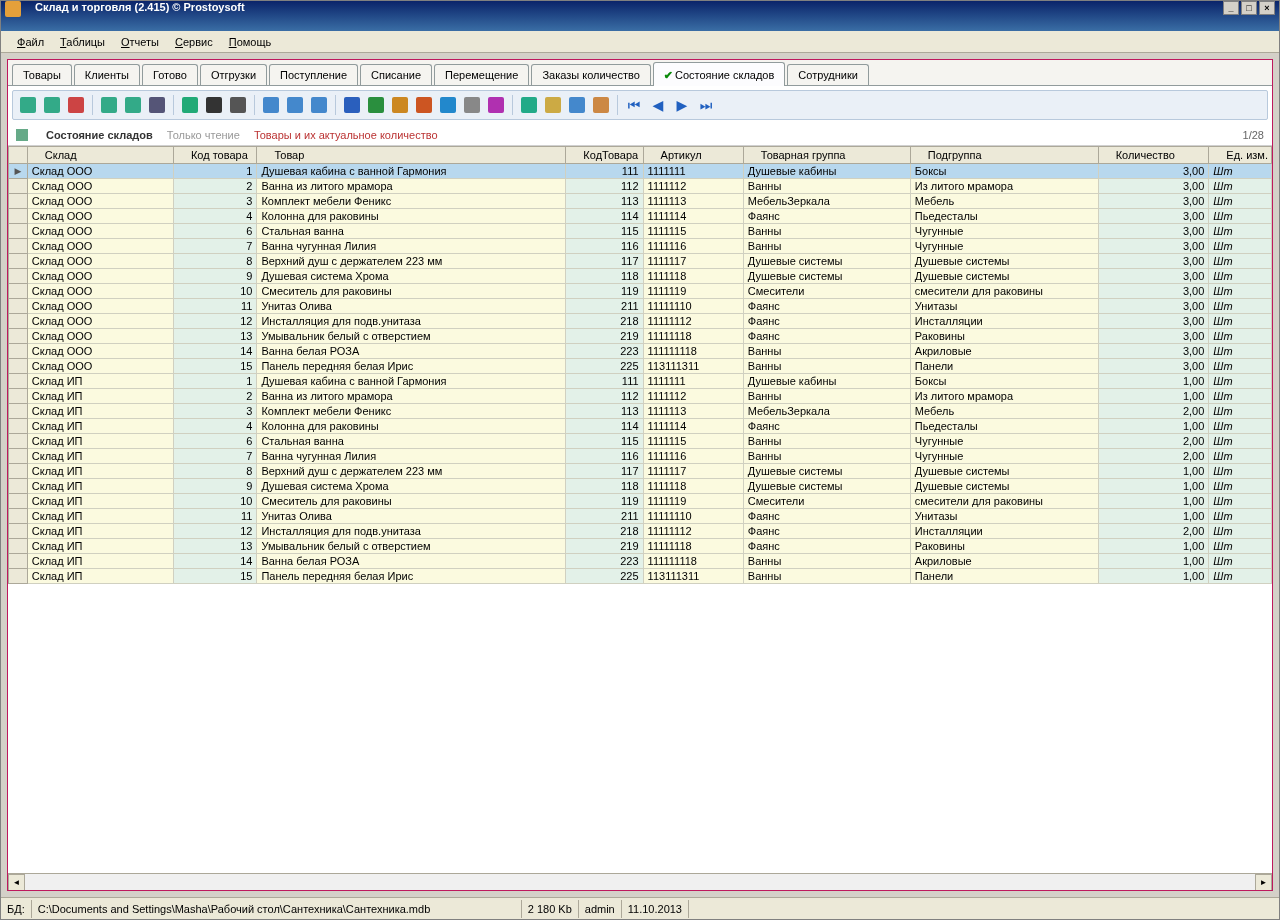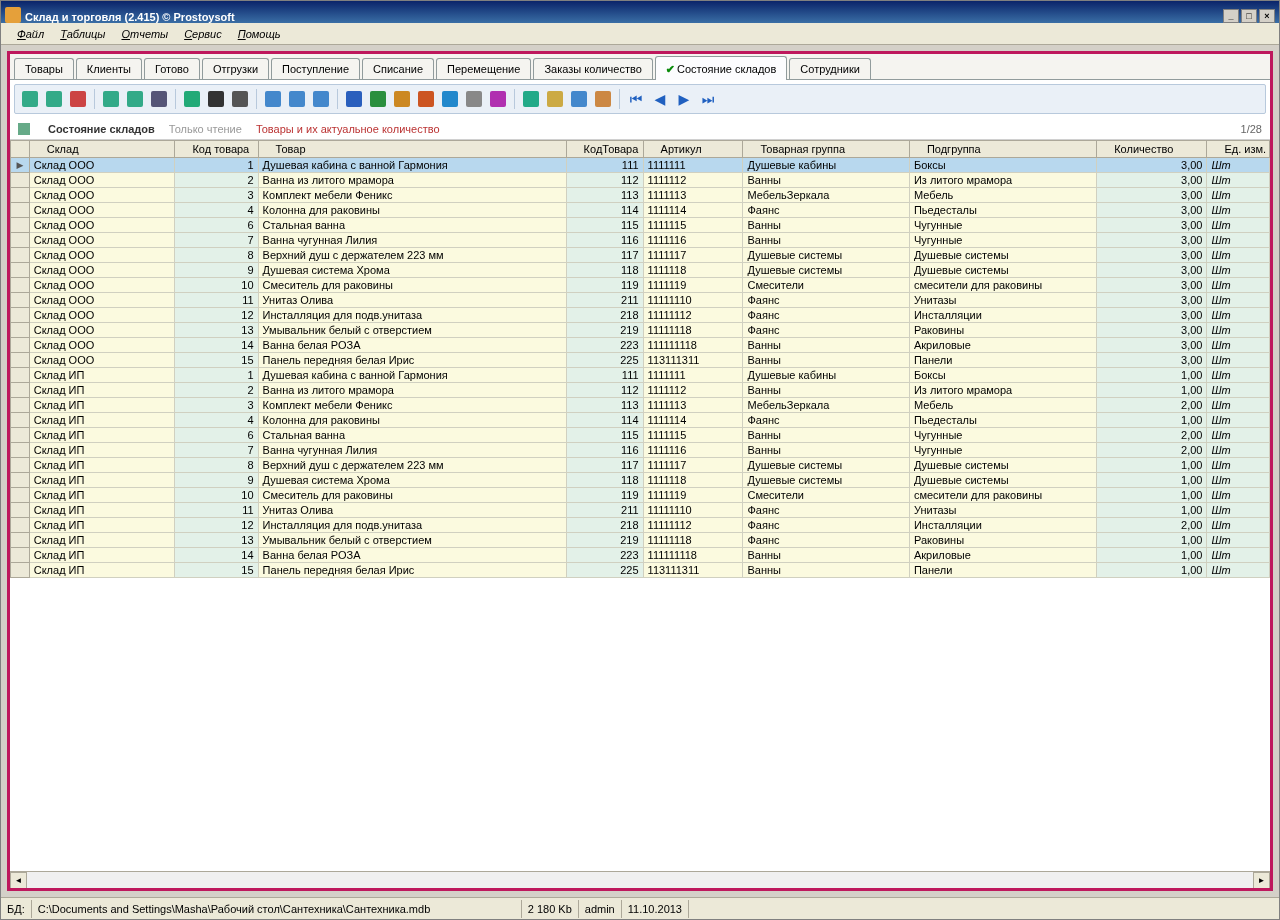--- a/index.html
+++ b/index.html
@@ -1,30 +1,30 @@
 <!DOCTYPE html>
 <html><head>
 <meta charset="utf-8">
 <style>
 * { box-sizing: border-box; margin: 0; padding: 0; }
 body { font-family: Tahoma, Arial, sans-serif; font-size: 11px; background: #d4d0c8; overflow: hidden; }
 
 .window { width: 1280px; height: 920px; display: flex; flex-direction: column; background: #d4d0c8; border: 1px solid #808080; }
 
-.titlebar { height: 22px; background: linear-gradient(to bottom, #0a246a, #3a6ea5); color: #fff; display: flex; align-items: flex-end; padding: 0 4px; font-weight: bold; font-size: 11px; }
+.titlebar { height: 30px; background: linear-gradient(to bottom, #0a246a, #3a6ea5); color: #fff; display: flex; align-items: flex-start; padding: 0 4px; font-weight: bold; font-size: 11px; gap: 10px; }
 .titlebar-icon { width: 16px; height: 16px; background: #e5a03a; border-radius: 2px; margin-right: 4px; }
 .titlebar-title { flex: 1; }
 .titlebar-buttons { display: flex; gap: 2px; }
 .titlebar-btn { width: 16px; height: 14px; background: #d4d0c8; border: 1px solid #808080; display: flex; align-items: center; justify-content: center; font-size: 9px; font-family: Arial; color: #000; cursor: pointer; }
 
 .menubar { height: 22px; background: #ece9d8; display: flex; align-items: center; padding: 0 8px; border-bottom: 1px solid #aca899; }
-.menu-item { padding: 2px 8px; cursor: pointer; font-style: italic; }
+.menu-item { padding: 2px 8px; cursor: pointer; }
 .menu-item u { text-decoration: underline; }
 
-.content-area { flex: 1; margin: 6px; background: #fff; border: 3px solid #be185d; display: flex; flex-direction: column; overflow: hidden; }
+.content-area { flex: 1; margin: 6px; background: #fff; border: 1px solid #be185d; display: flex; flex-direction: column; overflow: hidden; }
 
 .tabs { height: 26px; display: flex; align-items: flex-end; background: #f5f4f0; border-bottom: 1px solid #919b9c; padding-left: 4px; }
 .tab { padding: 4px 10px; background: #f5f4f0; border: 1px solid #919b9c; border-bottom: none; margin-right: 2px; cursor: pointer; border-radius: 3px 3px 0 0; font-size: 11px; position: relative; }
 .tab.active { background: #fcfcfe; color: #000; padding-top: 6px; margin-bottom: -1px; z-index: 2; }
 .tab-check { color: #0a8a0a; font-weight: bold; margin-right: 2px; }
 
 .toolbar { height: 30px; background: #eaf0f7; border: 1px solid #b8c9dc; margin: 4px; display: flex; align-items: center; padding: 0 4px; gap: 2px; border-radius: 2px; }
 .tb-btn { width: 22px; height: 22px; display: flex; align-items: center; justify-content: center; cursor: pointer; border-radius: 2px; position: relative; }
 .tb-sep { width: 1px; height: 20px; background: #b8c9dc; margin: 0 3px; }
 .tb-icon { width: 16px; height: 16px; border-radius: 2px; }

